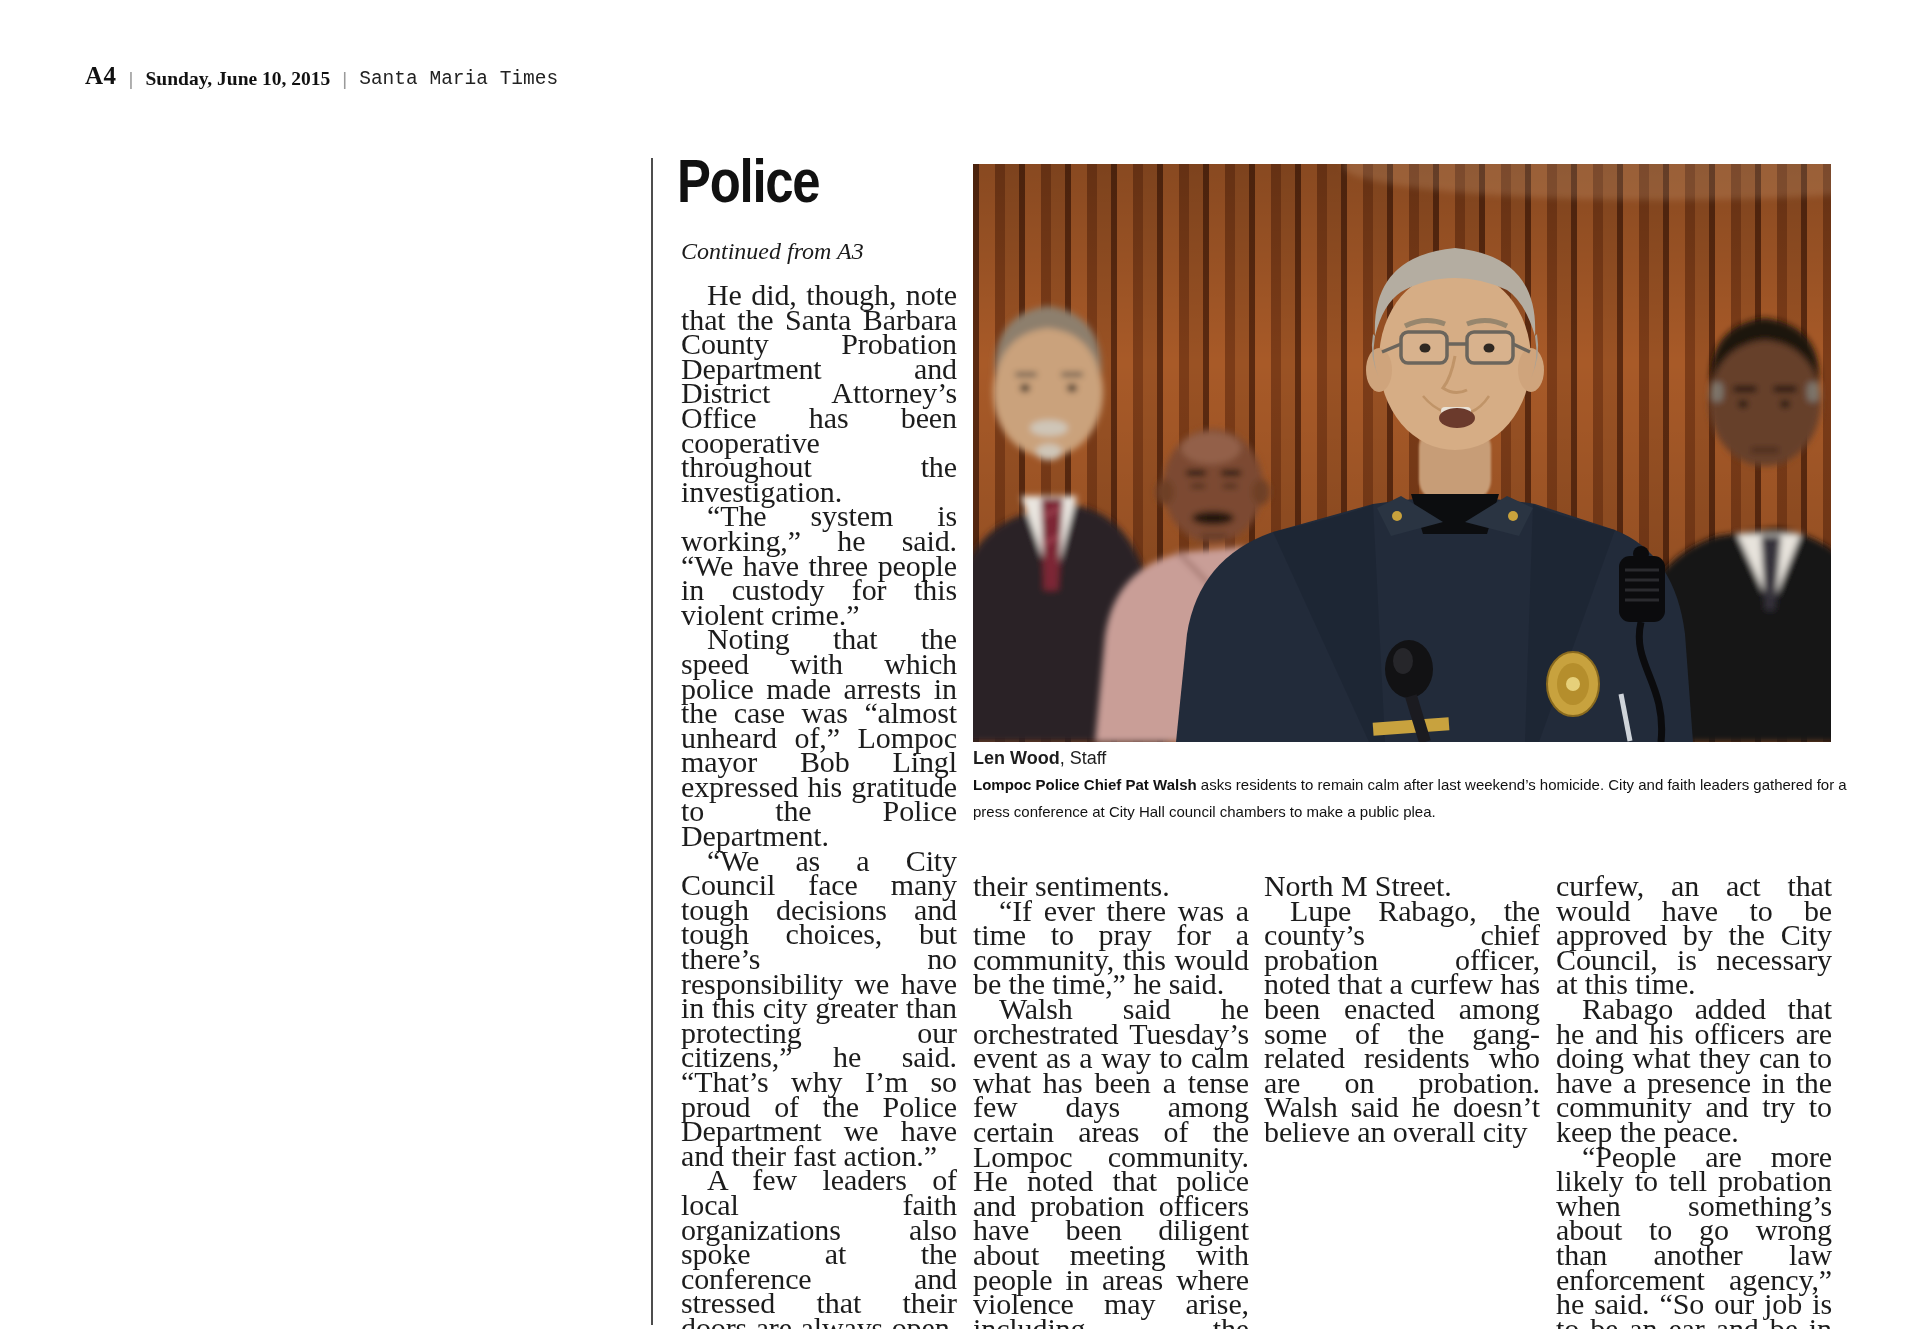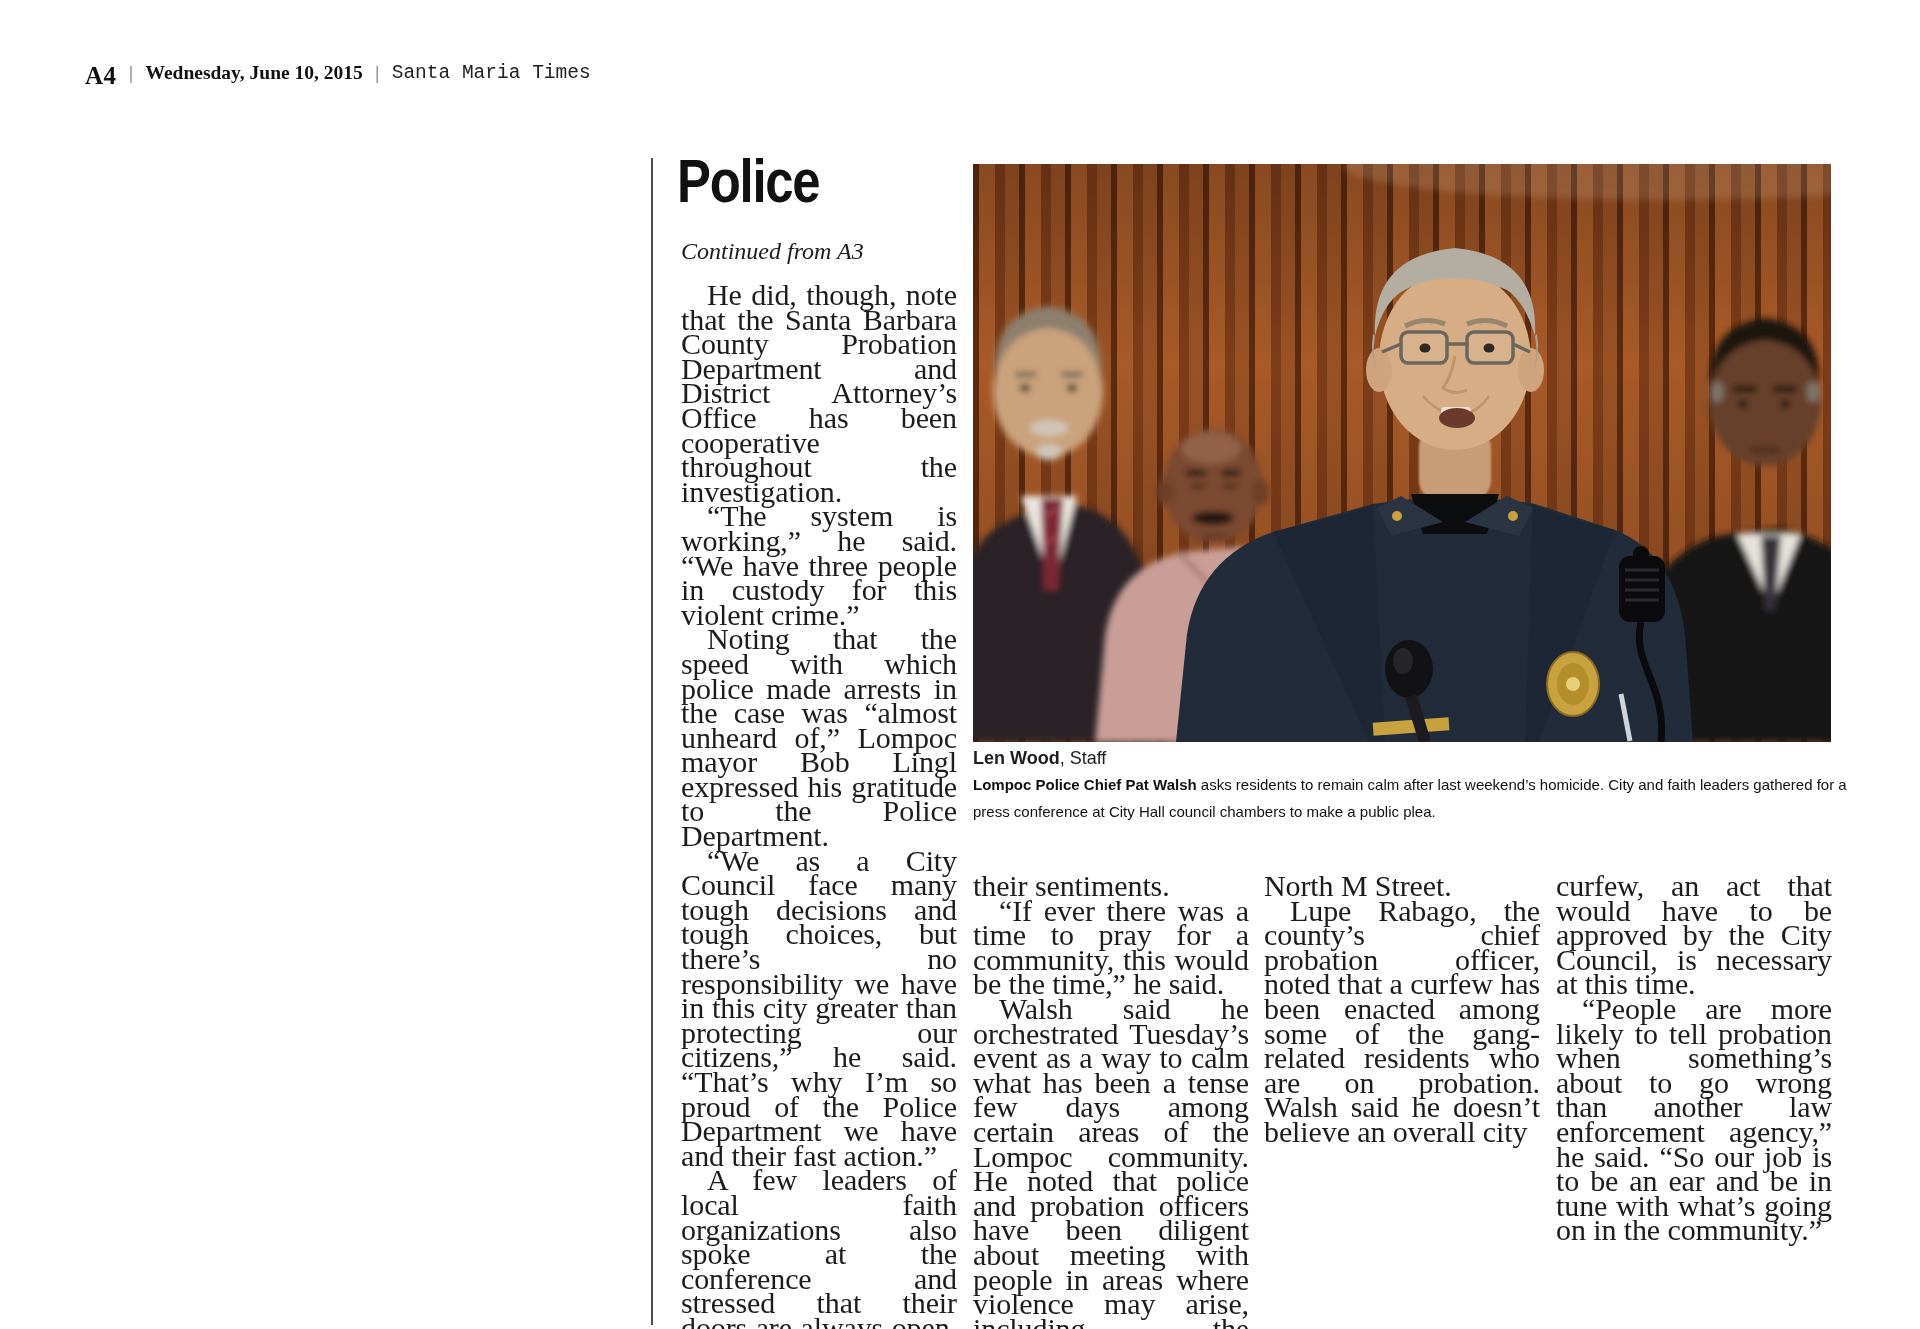--- a/index.html
+++ b/index.html
@@ -1,20 +1,20 @@
 <!DOCTYPE html>
 <html><head>
 <meta charset="utf-8">
 <style>
   html,body{margin:0;padding:0;background:#ffffff;}
   .page{position:relative;width:1920px;height:1329px;background:#ffffff;overflow:hidden;
         font-family:"Liberation Serif","DejaVu Serif",serif;color:#1b1b1b;}
 
   
-  .header{position:absolute;left:85px;top:62px;display:flex;align-items:flex-start;gap:12px;white-space:nowrap;}
+  .header{position:absolute;left:85px;top:62px;display:flex;align-items:flex-end;gap:12px;white-space:nowrap;}
   .pgnum{font-size:25px;font-weight:bold;letter-spacing:.5px;color:#111;}
   .hsep{color:#9a9a9a;font-size:19px;font-family:"Liberation Sans","DejaVu Sans",sans-serif;}
   .hdate{font-size:19.5px;font-weight:bold;color:#111;}
   .hpub{font-size:19.5px;color:#222;font-family:Liberation Mono, monospace;}
 
   
   .vrule{position:absolute;left:651px;top:158px;width:2px;height:1167px;background:#4d4d4d;}
 
   .headline{position:absolute;left:677px;top:150px;font-family:"Liberation Sans","DejaVu Sans",sans-serif;
             font-weight:bold;font-size:62px;line-height:1;letter-spacing:-1.5px;color:#111;
@@ -38,21 +38,21 @@
   .caption b,.credit b{font-weight:bold;}
 </style>
 </head>
 <body>
 
 <div class="page">
 
   <div class="header">
     <span class="pgnum">A4</span>
     <span class="hsep">|</span>
-    <span class="hdate">Wednesday, June 10, 2015</span>
+    <span class="hdate">Sunday, June 10, 2015</span>
     <span class="hsep">|</span>
     <span class="hpub">Santa Maria Times</span>
   </div>
 
   <div class="vrule"></div>
 
   <div class="headline">Police</div>
   <div class="contnote">Continued from A3</div>
 
   <div class="bodycol" id="col1">
@@ -209,16 +209,17 @@
     <p class="ind">Walsh said he orchestrated Tuesday’s event as a way to calm what has been a tense few days among certain areas of the Lompoc community. He noted that police and probation officers have been diligent about meeting with people in areas where violence may arise, including the memorial that was erected near Maple Avenue and</p>
   </div>
 
   <div class="bodycol" id="col3">
     <p>North M Street.</p>
     <p class="ind">Lupe Rabago, the county’s chief probation officer, noted that a curfew has been enacted among some of the gang-related residents who are on probation. Walsh said he doesn’t believe an overall city</p>
   </div>
 
   <div class="bodycol" id="col4">
     <p>curfew, an act that would have to be approved by the City Council, is necessary at this time.</p>
+    <p class="ind">Rabago added that he and his officers are doing what they can to have a presence in the community and try to keep the peace.</p>
     <p class="ind">“People are more likely to tell probation when something’s about to go wrong than another law enforcement agency,” he said. “So our job is to be an ear and be in tune with what’s going on in the community.”</p>
   </div>
 
 </div>
 
 </body></html>

